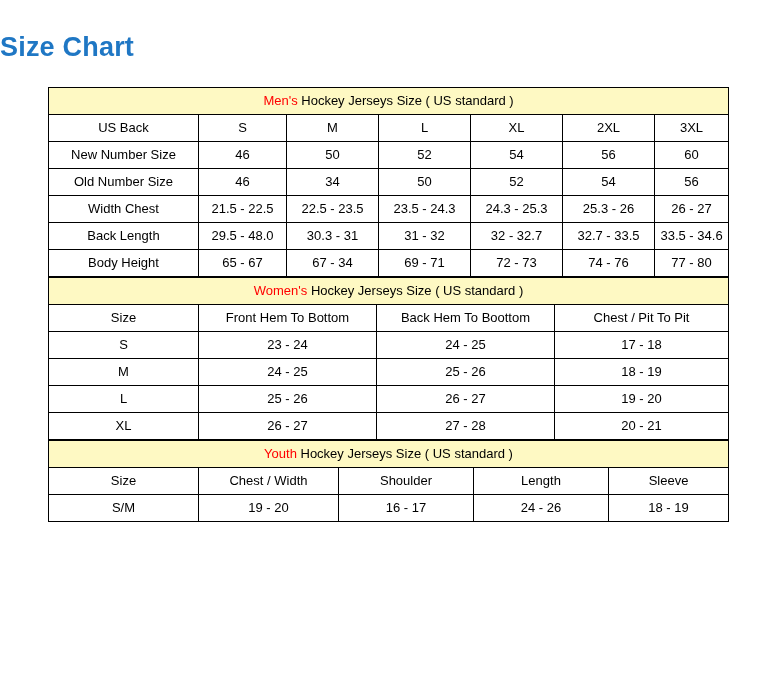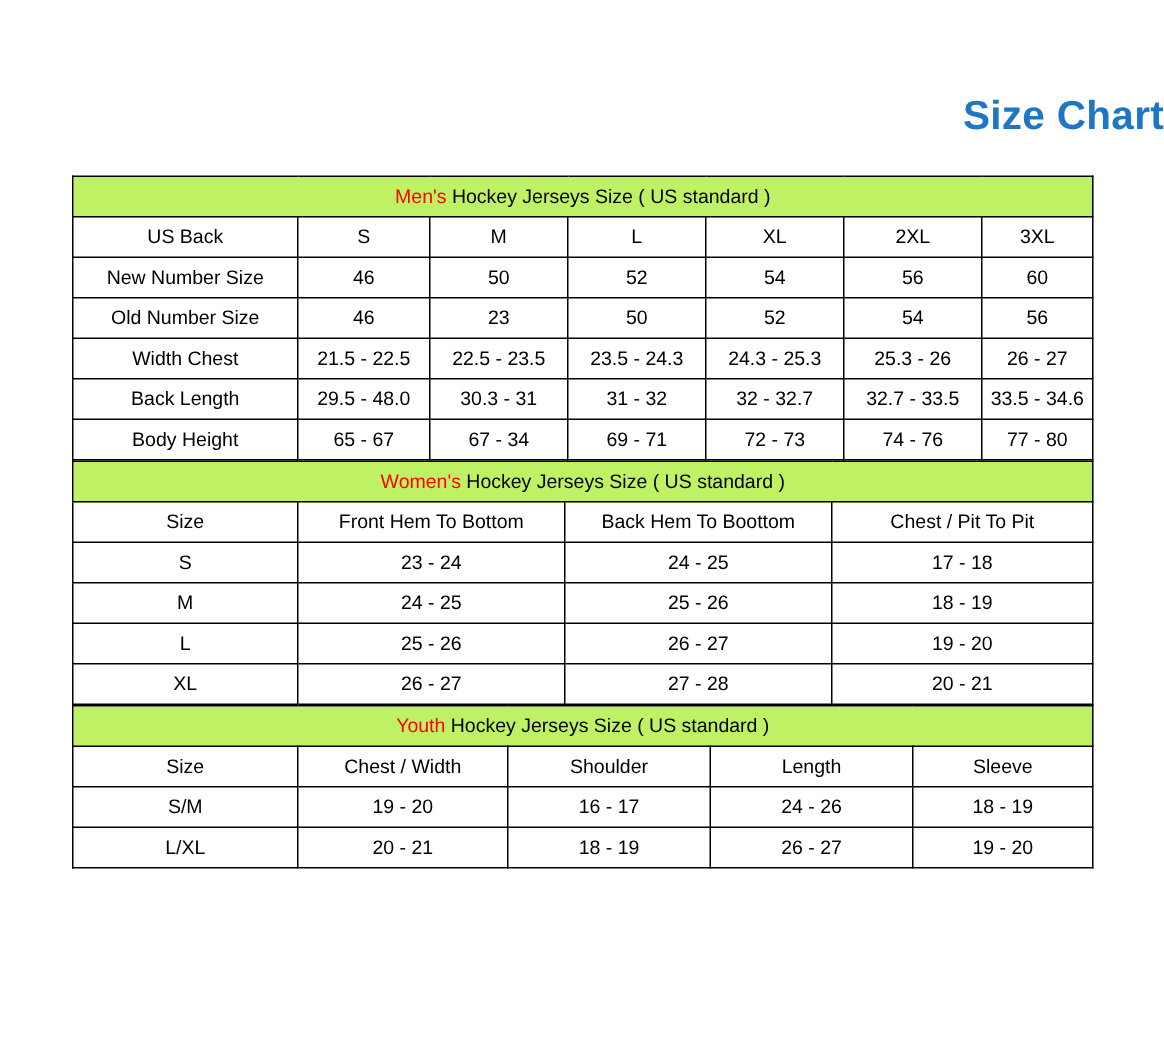--- a/index.html
+++ b/index.html
@@ -13,25 +13,25 @@
     font-family: "Liberation Sans", sans-serif;
     color: #000000;
   }
   .page {
     width: 776px;
     height: 692px;
     position: relative;
     box-sizing: border-box;
   }
   .title {
-    text-align: right;
+    text-align: left;
     color: #1f77c4;
     font-size: 27px;
     font-weight: bold;
-    padding-top: 62px;
+    padding-top: 32px;
     letter-spacing: 0.2px;
   }
   .chart-wrap {
     margin: 24px auto 0 auto;
     width: 680px;
   }
   table.sizetable {
     border-collapse: collapse;
     width: 100%;
     table-layout: fixed;
@@ -40,21 +40,21 @@
     border: 1px solid #000000;
     text-align: center;
     vertical-align: middle;
     font-size: 13px;
     font-weight: normal;
     padding: 0;
     height: 26px;
     line-height: 26px;
   }
   .band {
-    background: #bef264;
+    background: #fef9c3;
     font-weight: bold;
     font-size: 14.5px;
     height: 30px;
     line-height: 30px;
   }
   .band .accent {
     color: #ff0000;
   }
   .hdr {
     font-weight: bold;
@@ -104,21 +104,21 @@
           <td>46</td>
           <td>50</td>
           <td>52</td>
           <td>54</td>
           <td>56</td>
           <td>60</td>
         </tr>
         <tr>
           <td class="rowlabel">Old Number Size</td>
           <td>46</td>
-          <td>23</td>
+          <td>34</td>
           <td>50</td>
           <td>52</td>
           <td>54</td>
           <td>56</td>
         </tr>
         <tr>
           <td class="rowlabel">Width Chest</td>
           <td>21.5 - 22.5</td>
           <td>22.5 - 23.5</td>
           <td>23.5 - 24.3</td>
@@ -210,24 +210,17 @@
           <td class="hdr">Length</td>
           <td class="hdr">Sleeve</td>
         </tr>
         <tr>
           <td class="boldcell">S/M</td>
           <td>19 - 20</td>
           <td>16 - 17</td>
           <td>24 - 26</td>
           <td>18 - 19</td>
         </tr>
-        <tr>
-          <td class="boldcell">L/XL</td>
-          <td>20 - 21</td>
-          <td>18 - 19</td>
-          <td>26 - 27</td>
-          <td>19 - 20</td>
-        </tr>
       </tbody>
     </table>
 
   </div>
 </div>
 
 </body></html>

